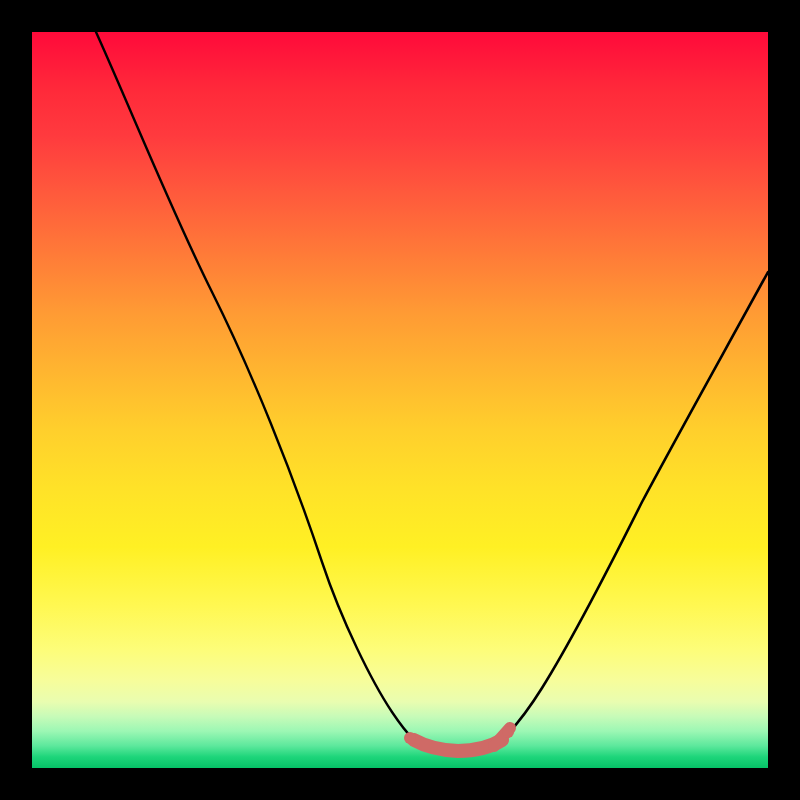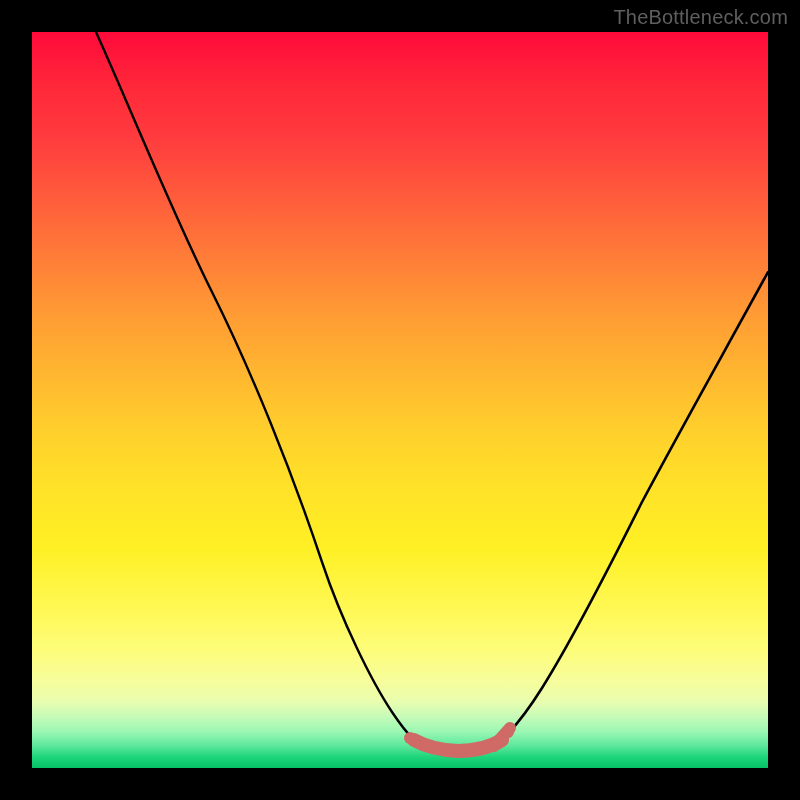--- a/index.html
+++ b/index.html
@@ -65,21 +65,20 @@
     font-size: 20px;
     letter-spacing: 0.2px;
     font-weight: 400;
   }
 </style>
 </head>
 <body>
 
 <div class="stage">
 
-  <div class="attribution">TheBottleneck.com</div>
 
   <div class="plot-area">
     <div class="gradient-bg"></div>
 
     <svg class="curves" viewBox="0 0 736 736" preserveAspectRatio="none">
 
       <path fill="none" stroke="#000" stroke-width="2.4" stroke-linecap="round" d="M 64 0
                C 100 80, 140 180, 180 260
                C 220 340, 260 440, 290 530
                C 310 590, 340 650, 360 680

